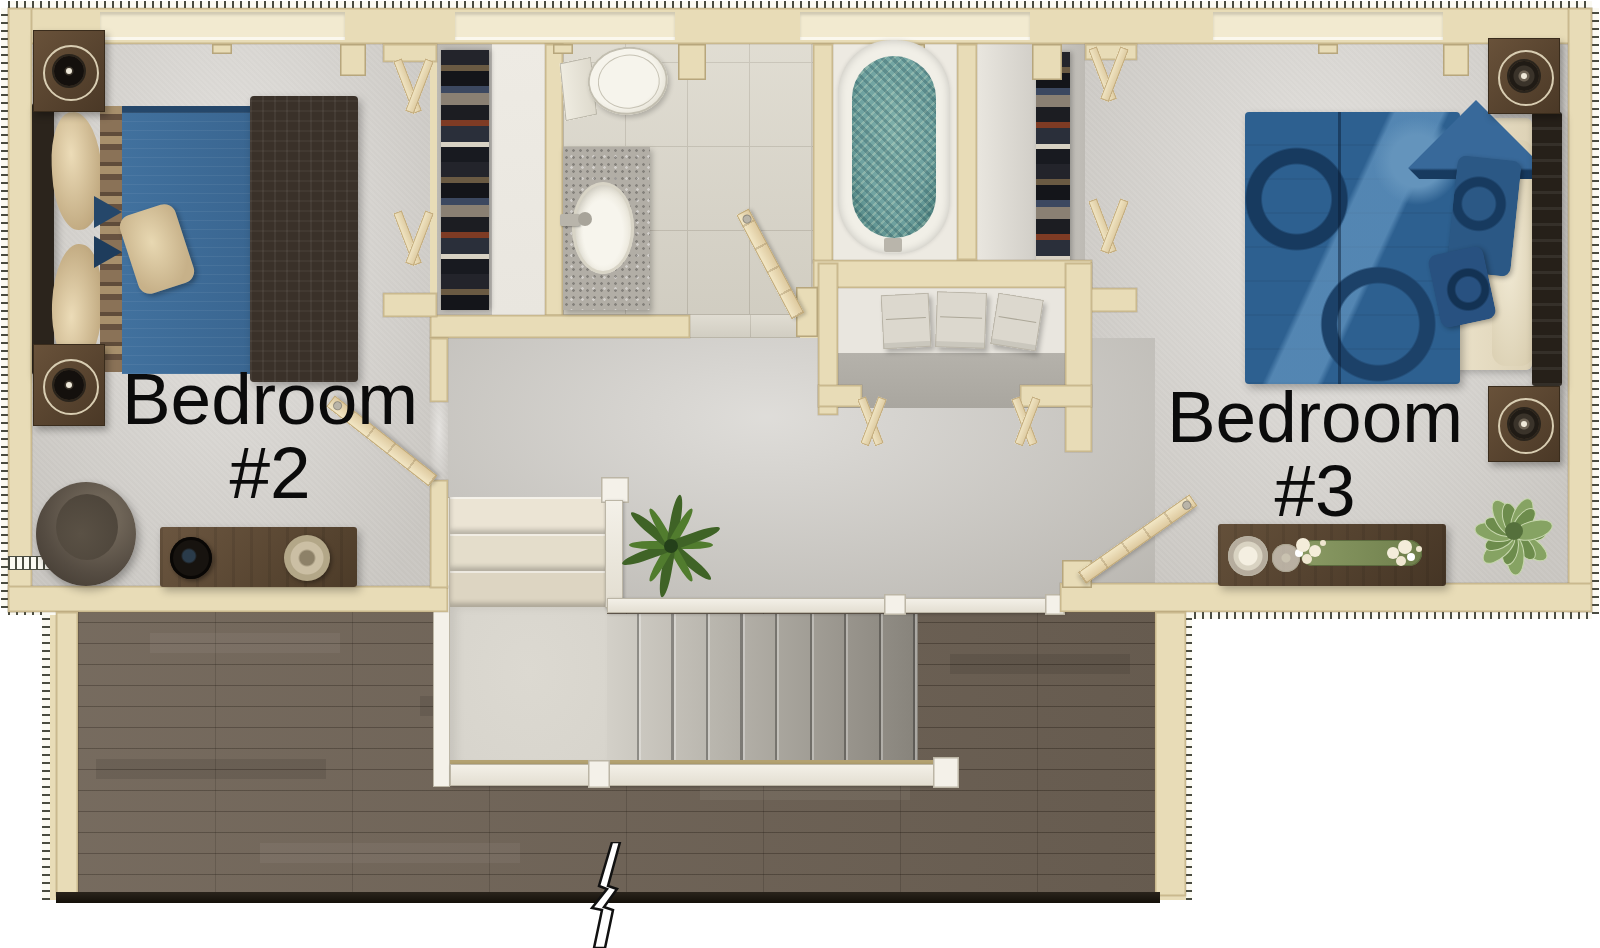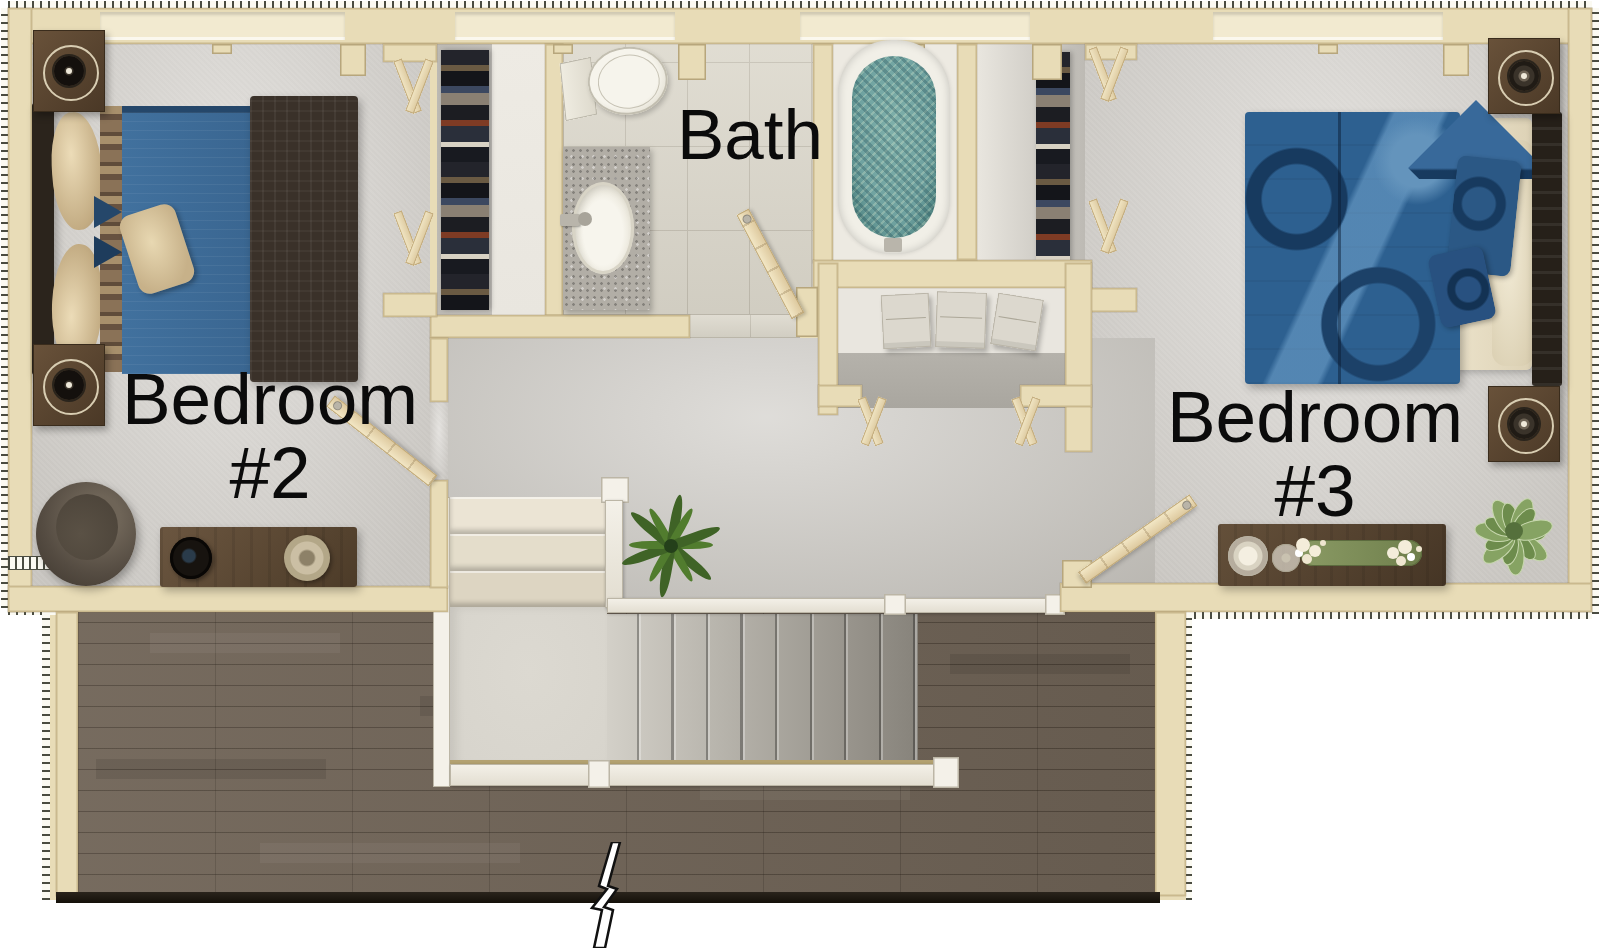--- a/index.html
+++ b/index.html
@@ -357,21 +357,18 @@
 
   <div class="px" style="left:56px;top:892px;width:1104px;height:11px;background:linear-gradient(180deg,#2a241c,#141009);"></div>
   <svg class="px" style="left:586px;top:842px;" width="40" height="106" viewBox="0 0 40 106">
     <polygon points="26,0 13,44 21,47 6,66 16,68 8,106 19,106 27,68 18,65 31,47 22,44 34,0" fill="#ffffff" stroke="#111111" stroke-width="2.5"></polygon>
   </svg>
 
   <div class="room-label" style="left:95px;top:362px;width:350px;">
     <span>Bedroom</span><br>
     <span>#2</span>
   </div>
-  <div class="room-label" style="left:655px;top:98px;width:190px;font-size:71px;">
-    <span>Bath</span>
-  </div>
   <div class="room-label" style="left:1130px;top:380px;width:370px;">
     <span>Bedroom</span><br>
     <span>#3</span>
   </div>
 
 </div>
 
 </body></html>

